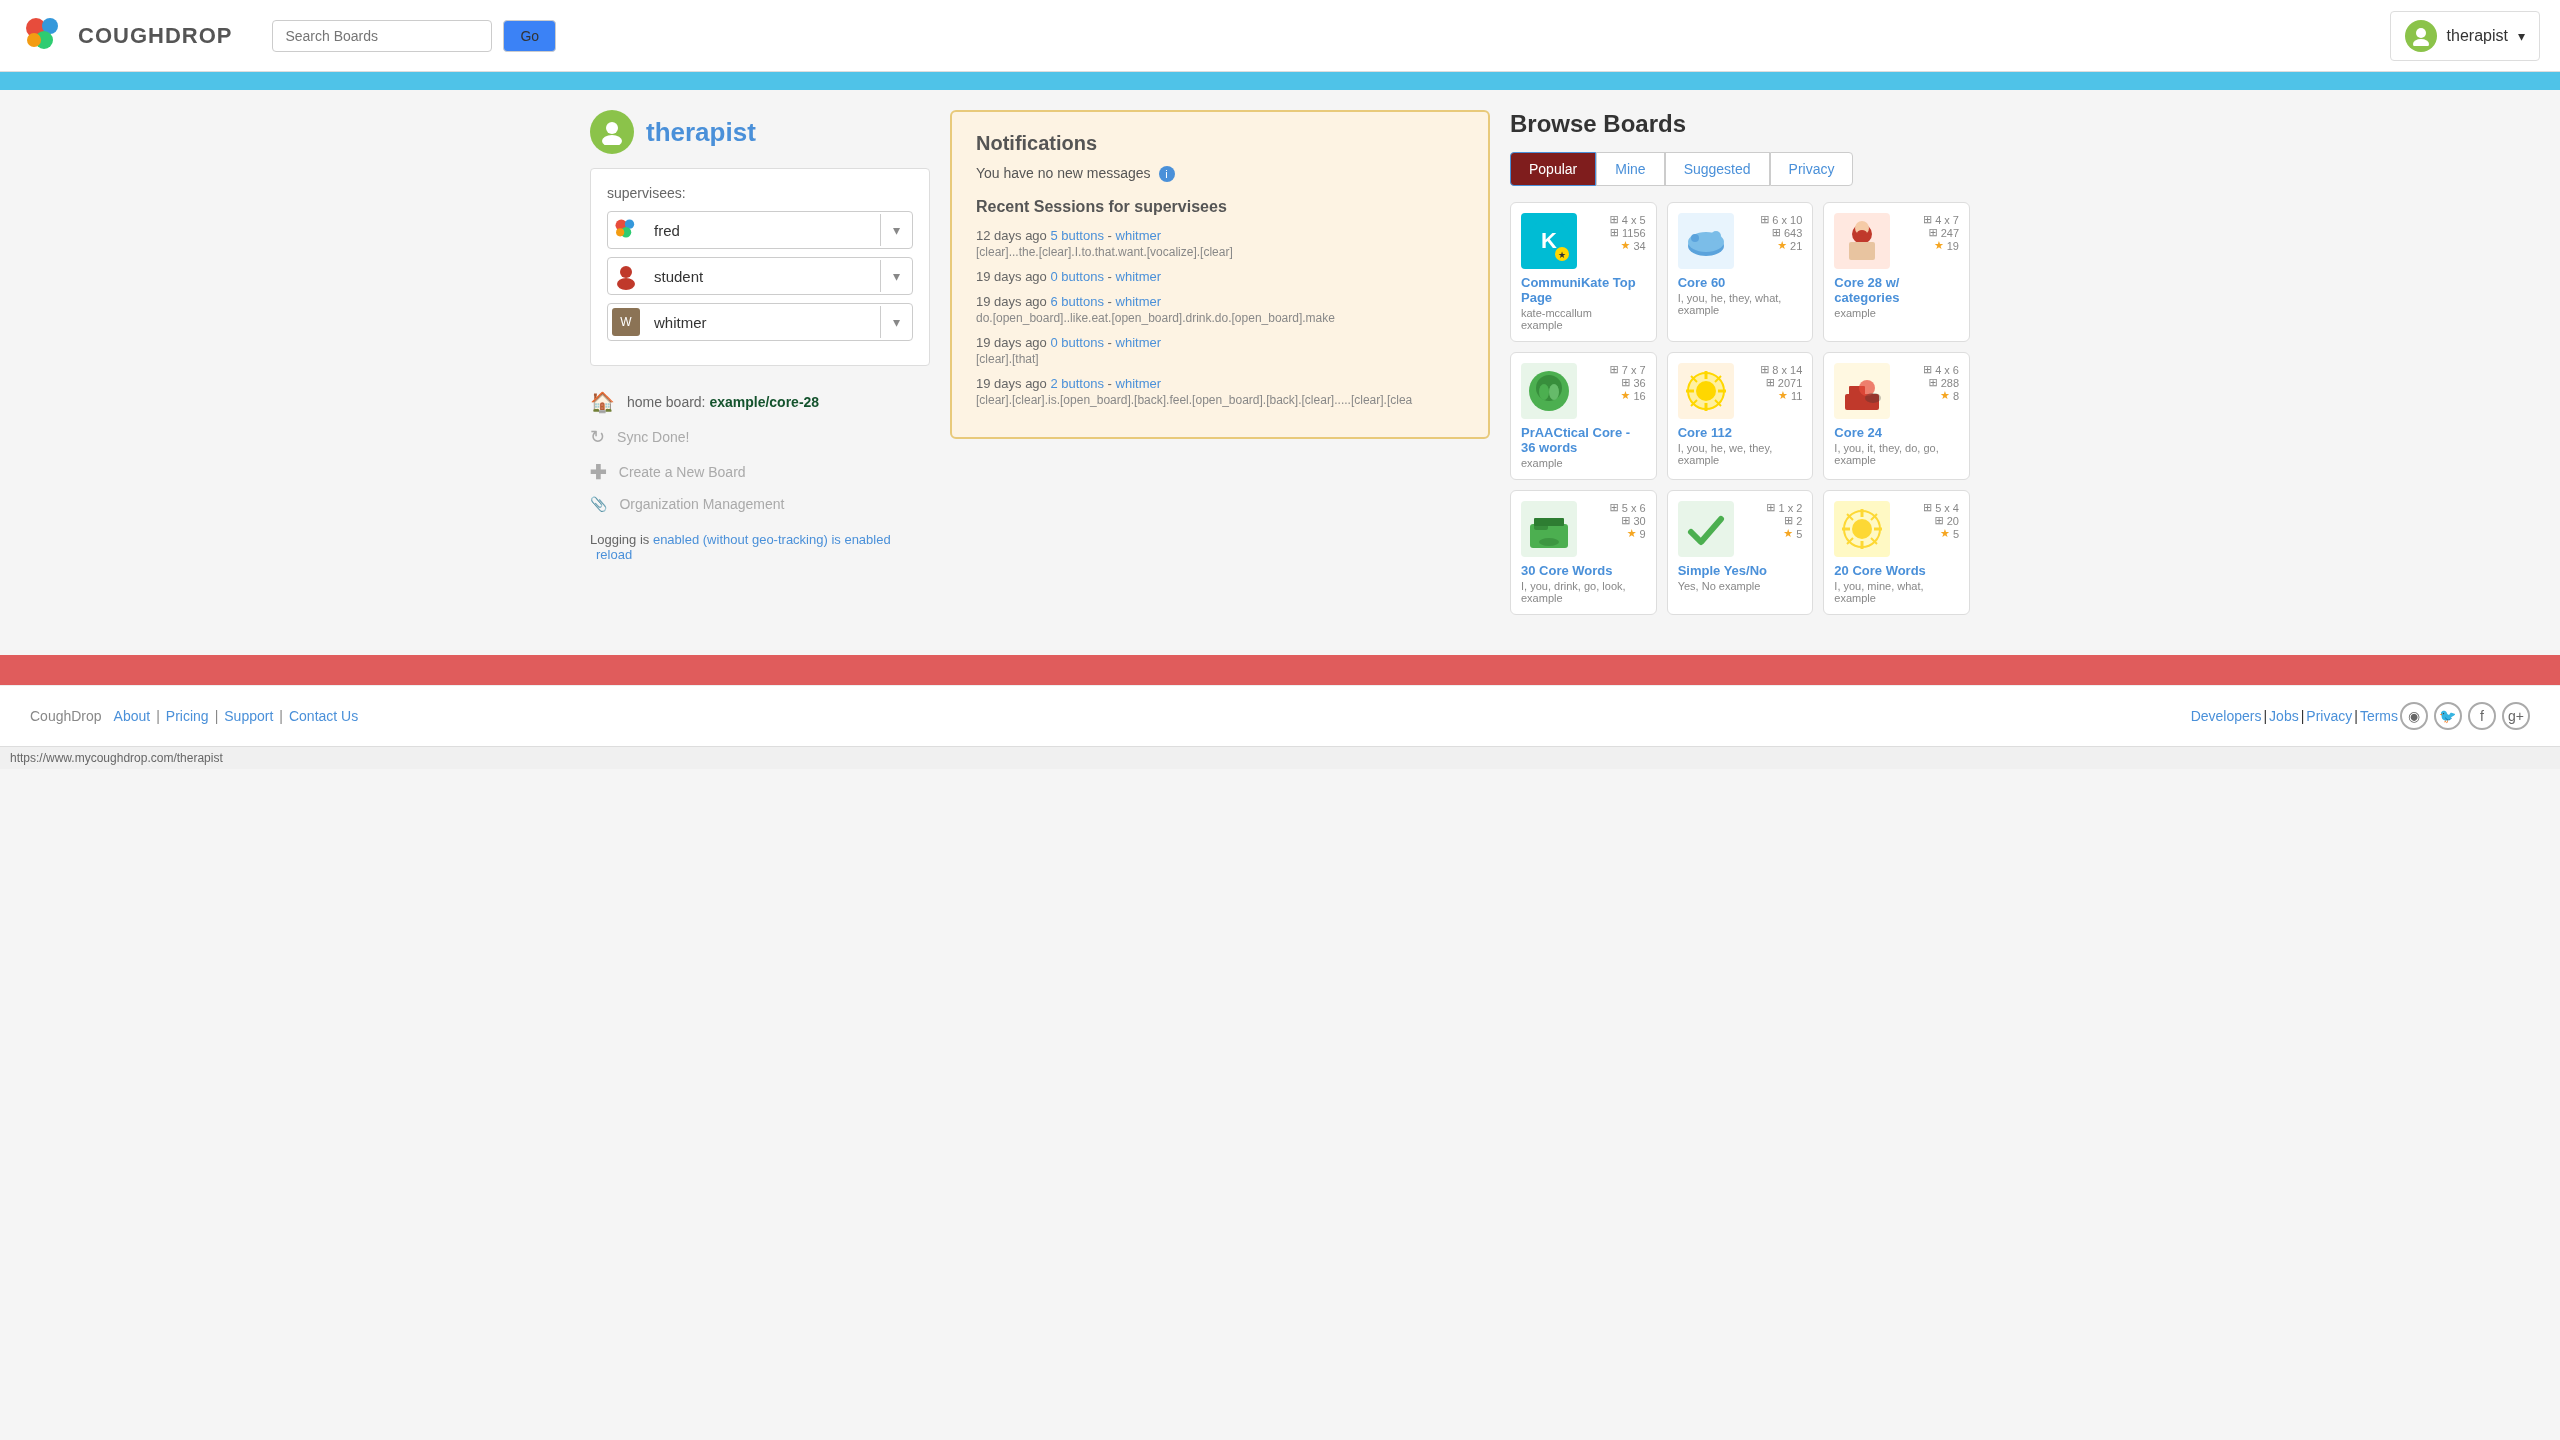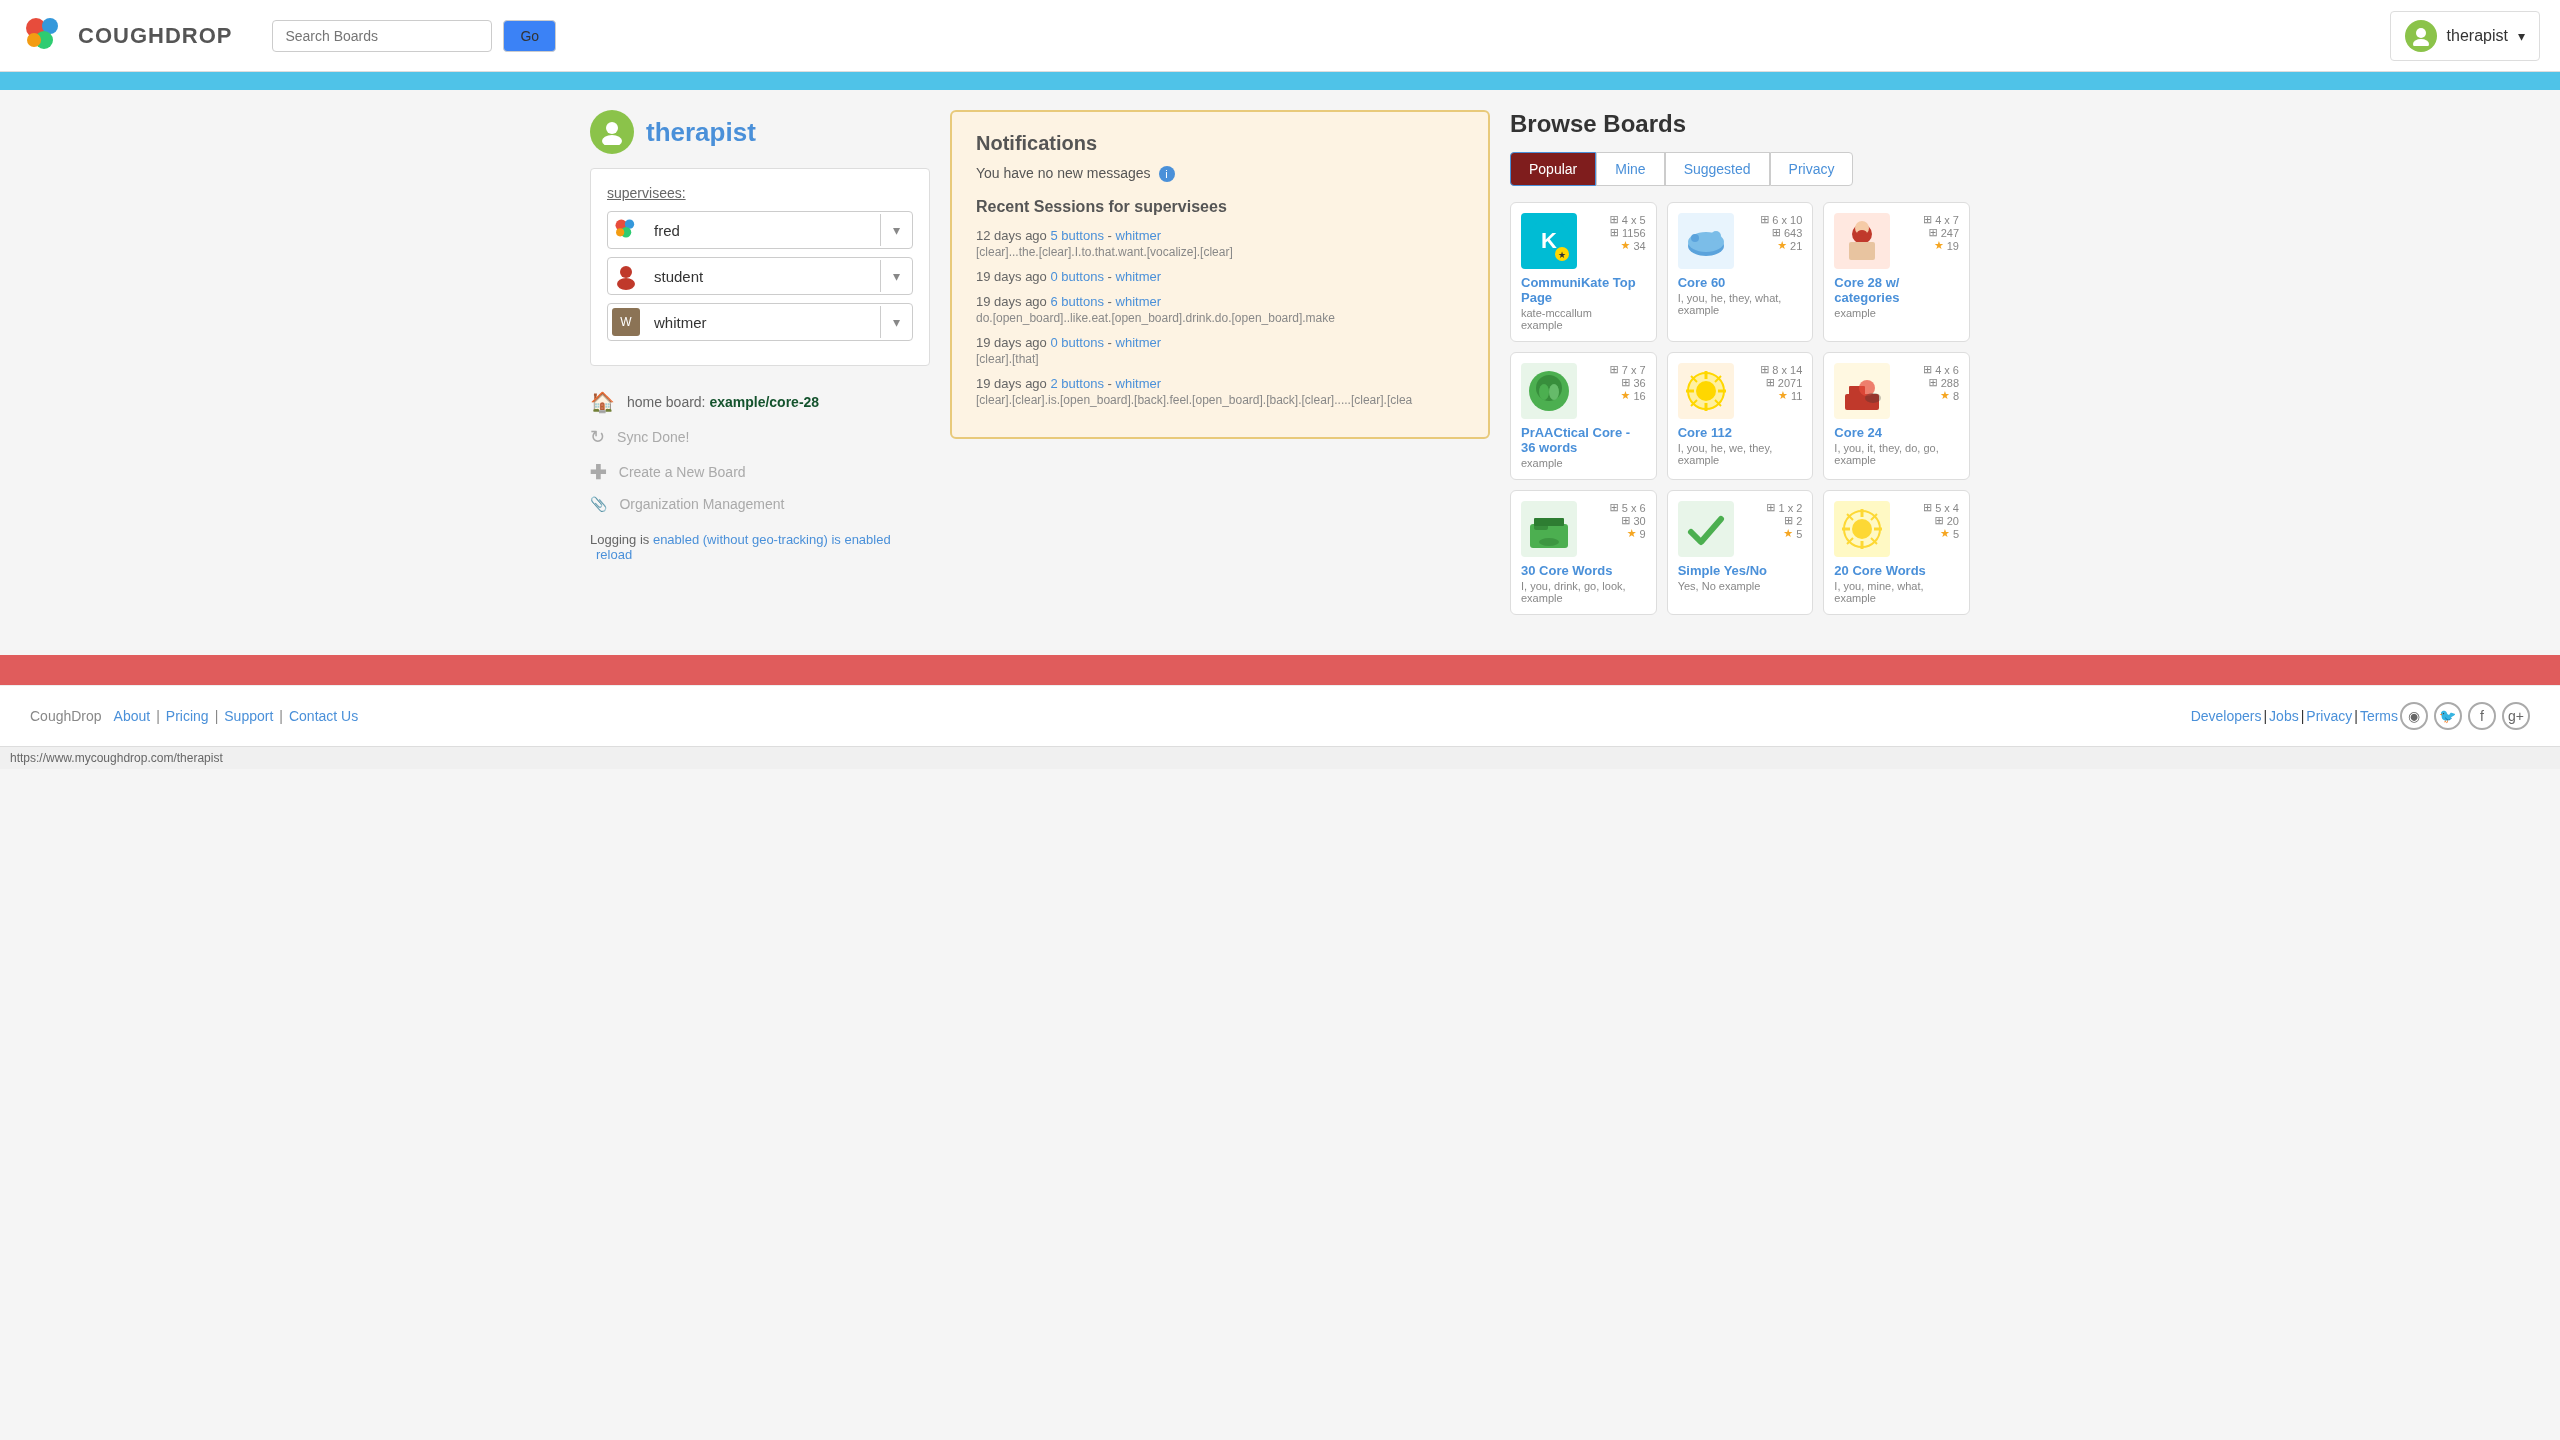--- a/index.html
+++ b/index.html
@@ -128,21 +128,20 @@
       background: #fff;
       border: 1px solid #ddd;
       border-radius: 4px;
       padding: 16px;
       margin-bottom: 14px;
     }
     #supervisees-label {
       color: #666;
       margin-bottom: 10px;
       font-size: 14px;
-      text-decoration: underline;
     }
     .supervisee-row {
       display: flex;
       align-items: center;
       border: 1px solid #ccc;
       border-radius: 4px;
       margin-bottom: 8px;
       overflow: hidden;
       cursor: pointer;
     }

